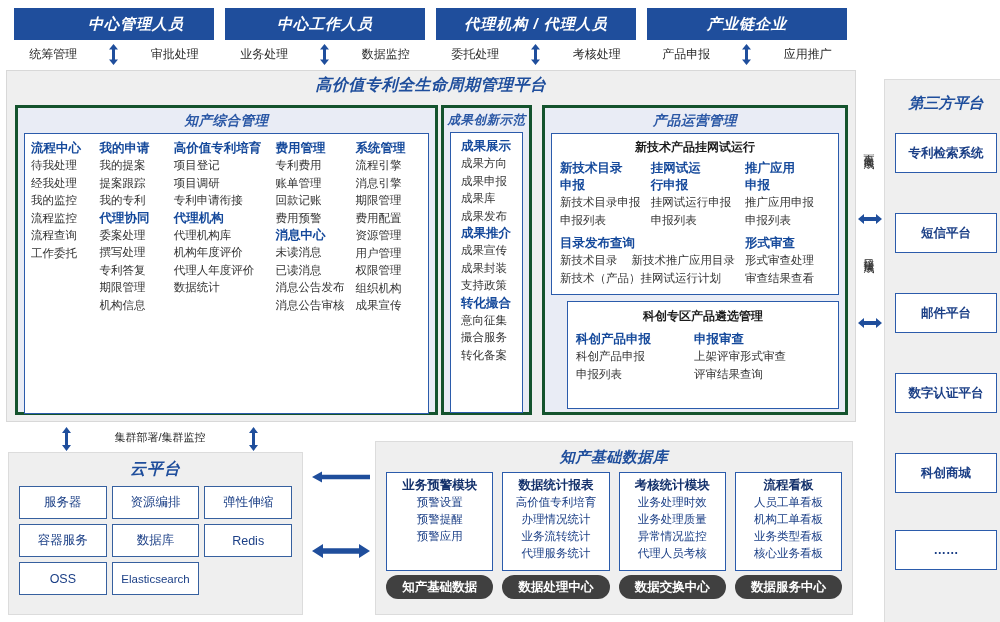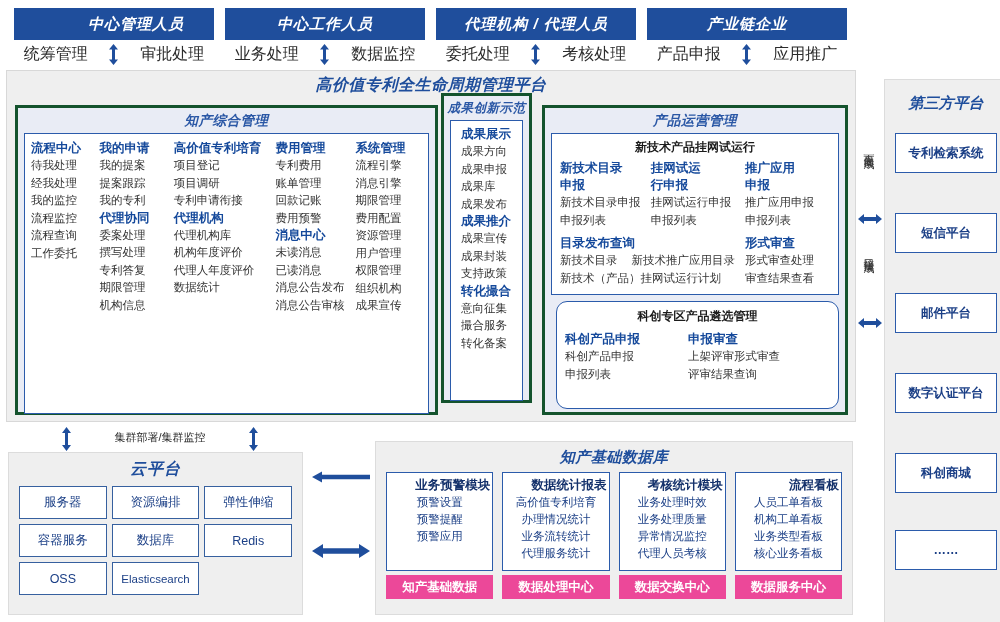--- a/index.html
+++ b/index.html
@@ -19,21 +19,21 @@
   .role-bar {
     background: #1F4E9C;
     color: #ffffff;
     font-size: 15px;
     font-weight: bold;
     font-style: italic;
     letter-spacing: 1px;
     height: 32px;
   }
   .role-sub {
-    font-size: 16px; color: #2b2b2b;
+    font-size: 12px; color: #2b2b2b;
     height: 22px;
   }
   .role-sub .lbl { white-space: nowrap; }
 
   .arrow-ud {
     width: 13px; height: 21px; position: relative; flex: none;
   }
   .arrow-ud svg { display:block; }
 
   
@@ -89,24 +89,24 @@
   .cloud { background:#efefef; border:1px solid #dcdcdc; }
   .cloud-title { color:#1F4E9C; font-size:16px; font-weight:bold; font-style:italic; text-align:center; letter-spacing:1px;}
   .cloud-cell {
     background:#ffffff; border:1.3px solid #36609f;
     color:#1b3f86; font-size:12.5px;
   }
 
   
   .dbwrap { background:#efefef; border:1px solid #dcdcdc; }
   .db-title { color:#1F4E9C; font-size:15px; font-weight:bold; font-style:italic; text-align:center; letter-spacing:.5px;}
-  .db-col-head { color:#14316b; font-size:12.5px; font-weight:bold; text-align:right; }
+  .db-col-head { color:#14316b; font-size:12.5px; font-weight:bold; text-align:center; }
   .db-item { color:#1b3f86; font-size:11.5px; text-align:center; line-height:17px; }
   .db-foot {
-    background:#ec4899; color:#fff; font-size:12.5px; font-weight:bold;
+    background:#404040; color:#fff; font-size:12.5px; font-weight:bold;border-radius:12px;
   }
 
   .connect-lbl { font-size:11px; color:#2b2b2b; }
 </style>
 </head>
 <body>
 
 <div id="root">
 
   <div class="abs" style="left:14px;top:8px;width:842px;height:54px;">
@@ -229,21 +229,21 @@
           <div class="itm">费用配置</div>
           <div class="itm">资源管理</div>
           <div class="itm">用户管理</div>
           <div class="itm">权限管理</div>
           <div class="itm">组织机构</div>
           <div class="itm">成果宣传</div>
         </div>
       </div>
     </div>
 
-    <div class="panel abs" style="left:434px;top:22px;width:91px;height:310px;">
+    <div class="panel abs" style="left:434px;top:34px;width:91px;height:310px;">
       <div class="panel-title" style="font-size:12.5px;"><span>成果创新示范</span></div>
       <div class="whitebox" style="margin:3px 6px 6px 6px;height:281px;padding:5px 0 0 10px;">
         <div class="grp-h">成果展示</div>
         <div class="itm">成果方向</div>
         <div class="itm">成果申报</div>
         <div class="itm">成果库</div>
         <div class="itm">成果发布</div>
         <div class="grp-h">成果推介</div>
         <div class="itm">成果宣传</div>
         <div class="itm">成果封装</div>
@@ -287,21 +287,21 @@
             <div class="itm">新技术（产品）挂网试运行计划</div>
           </div>
           <div style="width:90px;">
             <div class="grp-h">形式审查</div>
             <div class="itm">形式审查处理</div>
             <div class="itm">审查结果查看</div>
           </div>
         </div>
       </div>
 
-      <div class="whitebox" style="margin:6px 6px 0 11px;height:108px;padding:6px 8px 0 8px;border-radius:11px;">
+      <div class="whitebox" style="margin:6px 6px 0 22px;height:108px;padding:6px 8px 0 8px;">
         <div class="sub-h">科创专区产品遴选管理</div>
         <div style="display:flex;margin-top:6px;">
           <div style="width:130px;">
             <div class="grp-h">科创产品申报</div>
             <div class="itm">科创产品申报</div>
             <div class="itm">申报列表</div>
           </div>
           <div style="width:150px;">
             <div class="grp-h">申报审查</div>
             <div class="itm">上架评审形式审查</div>

